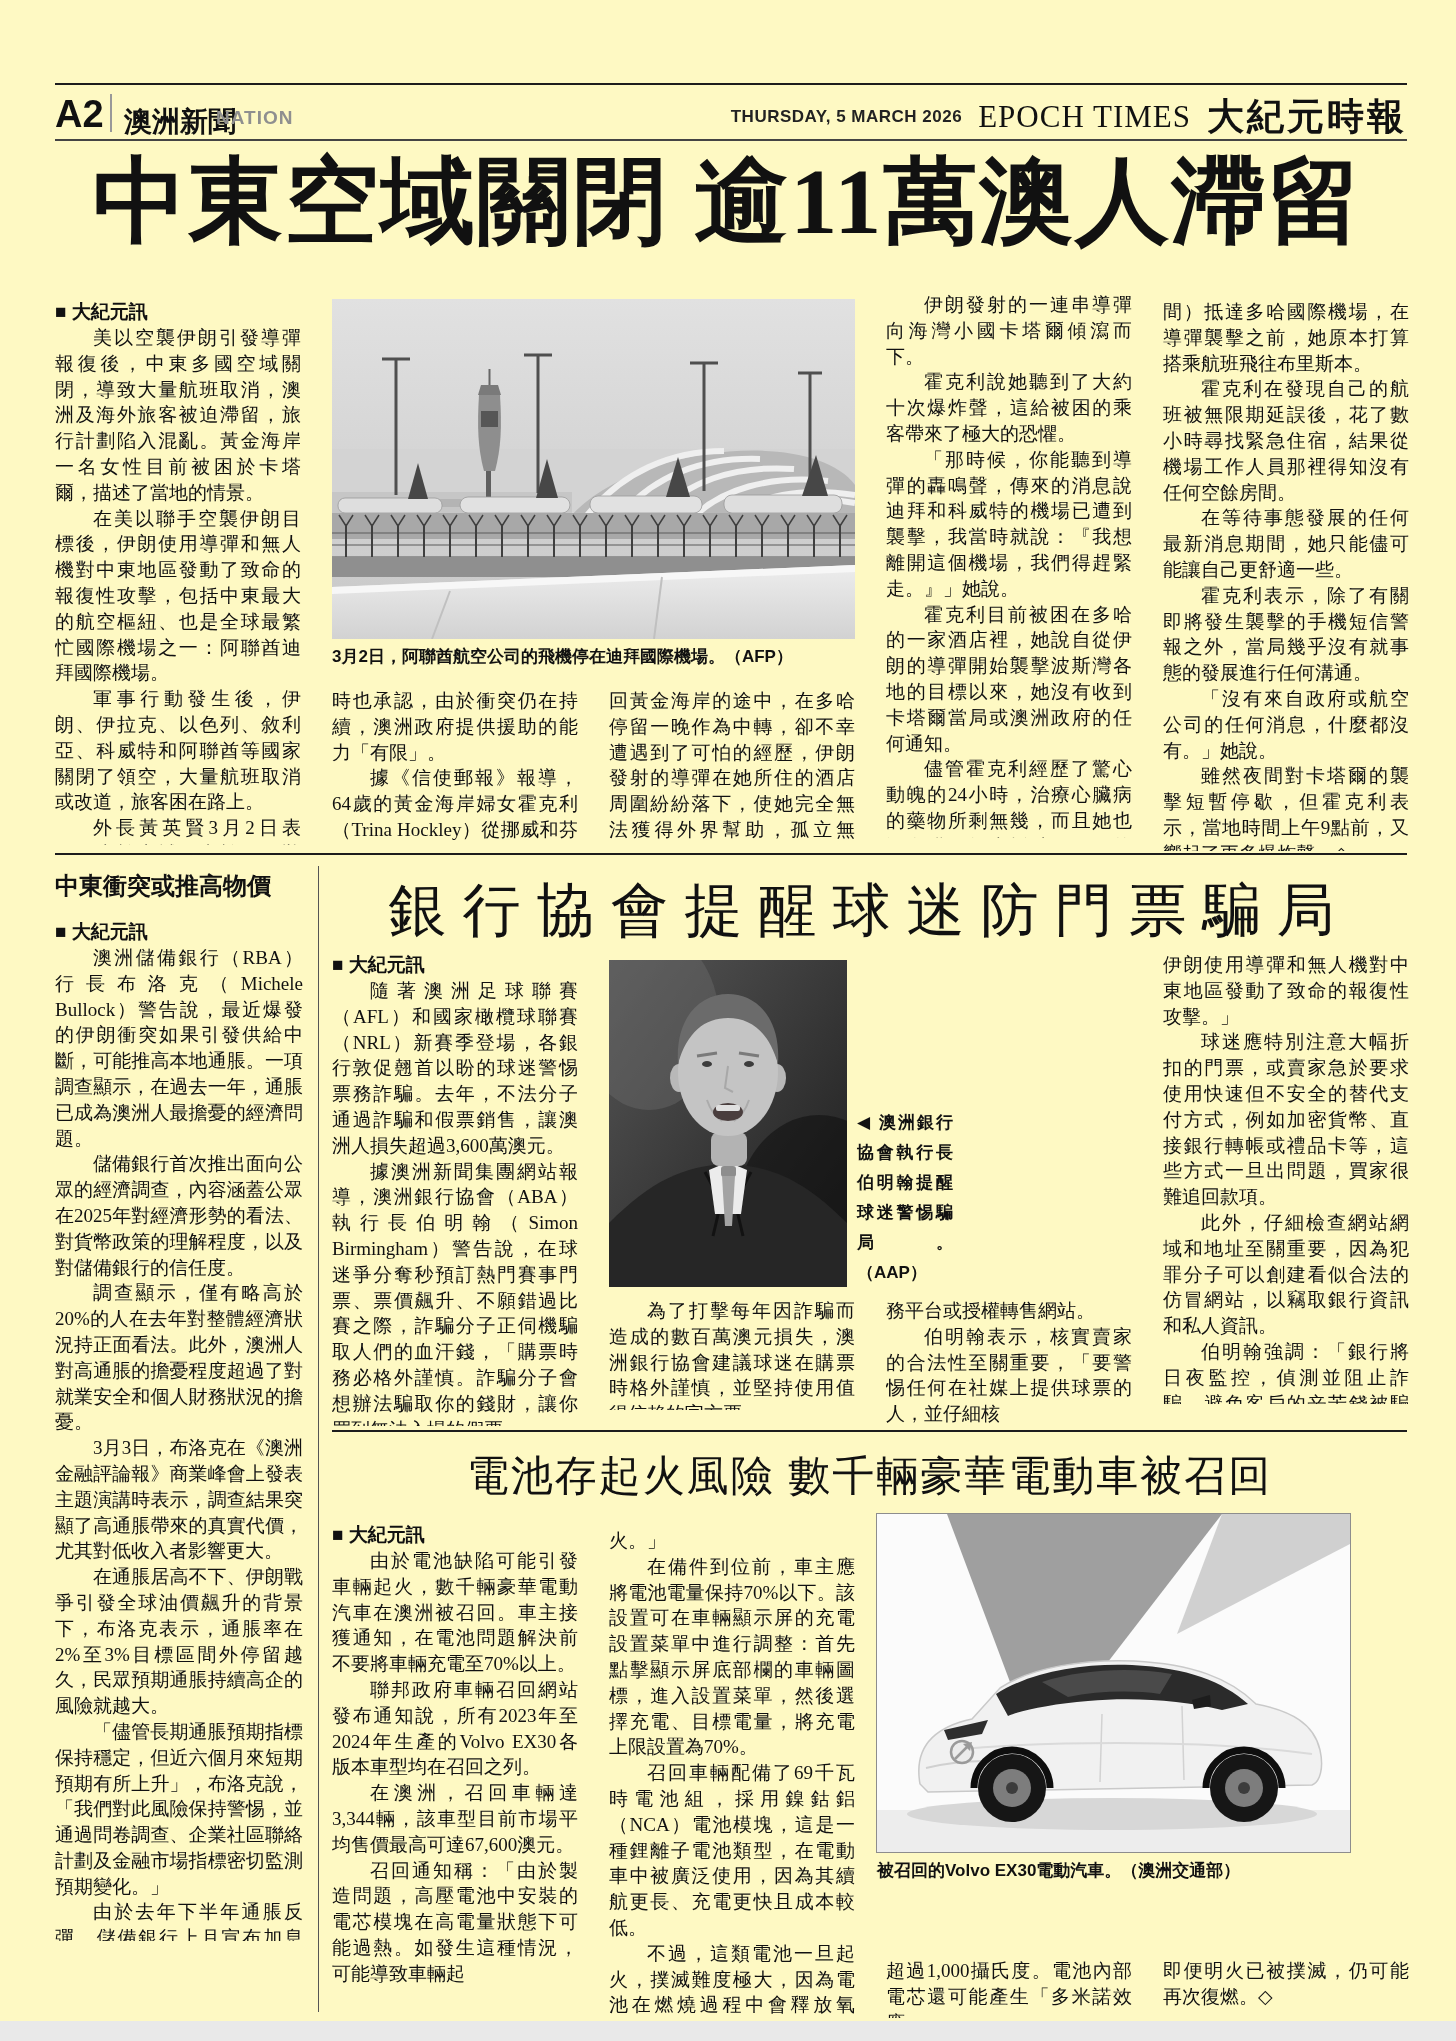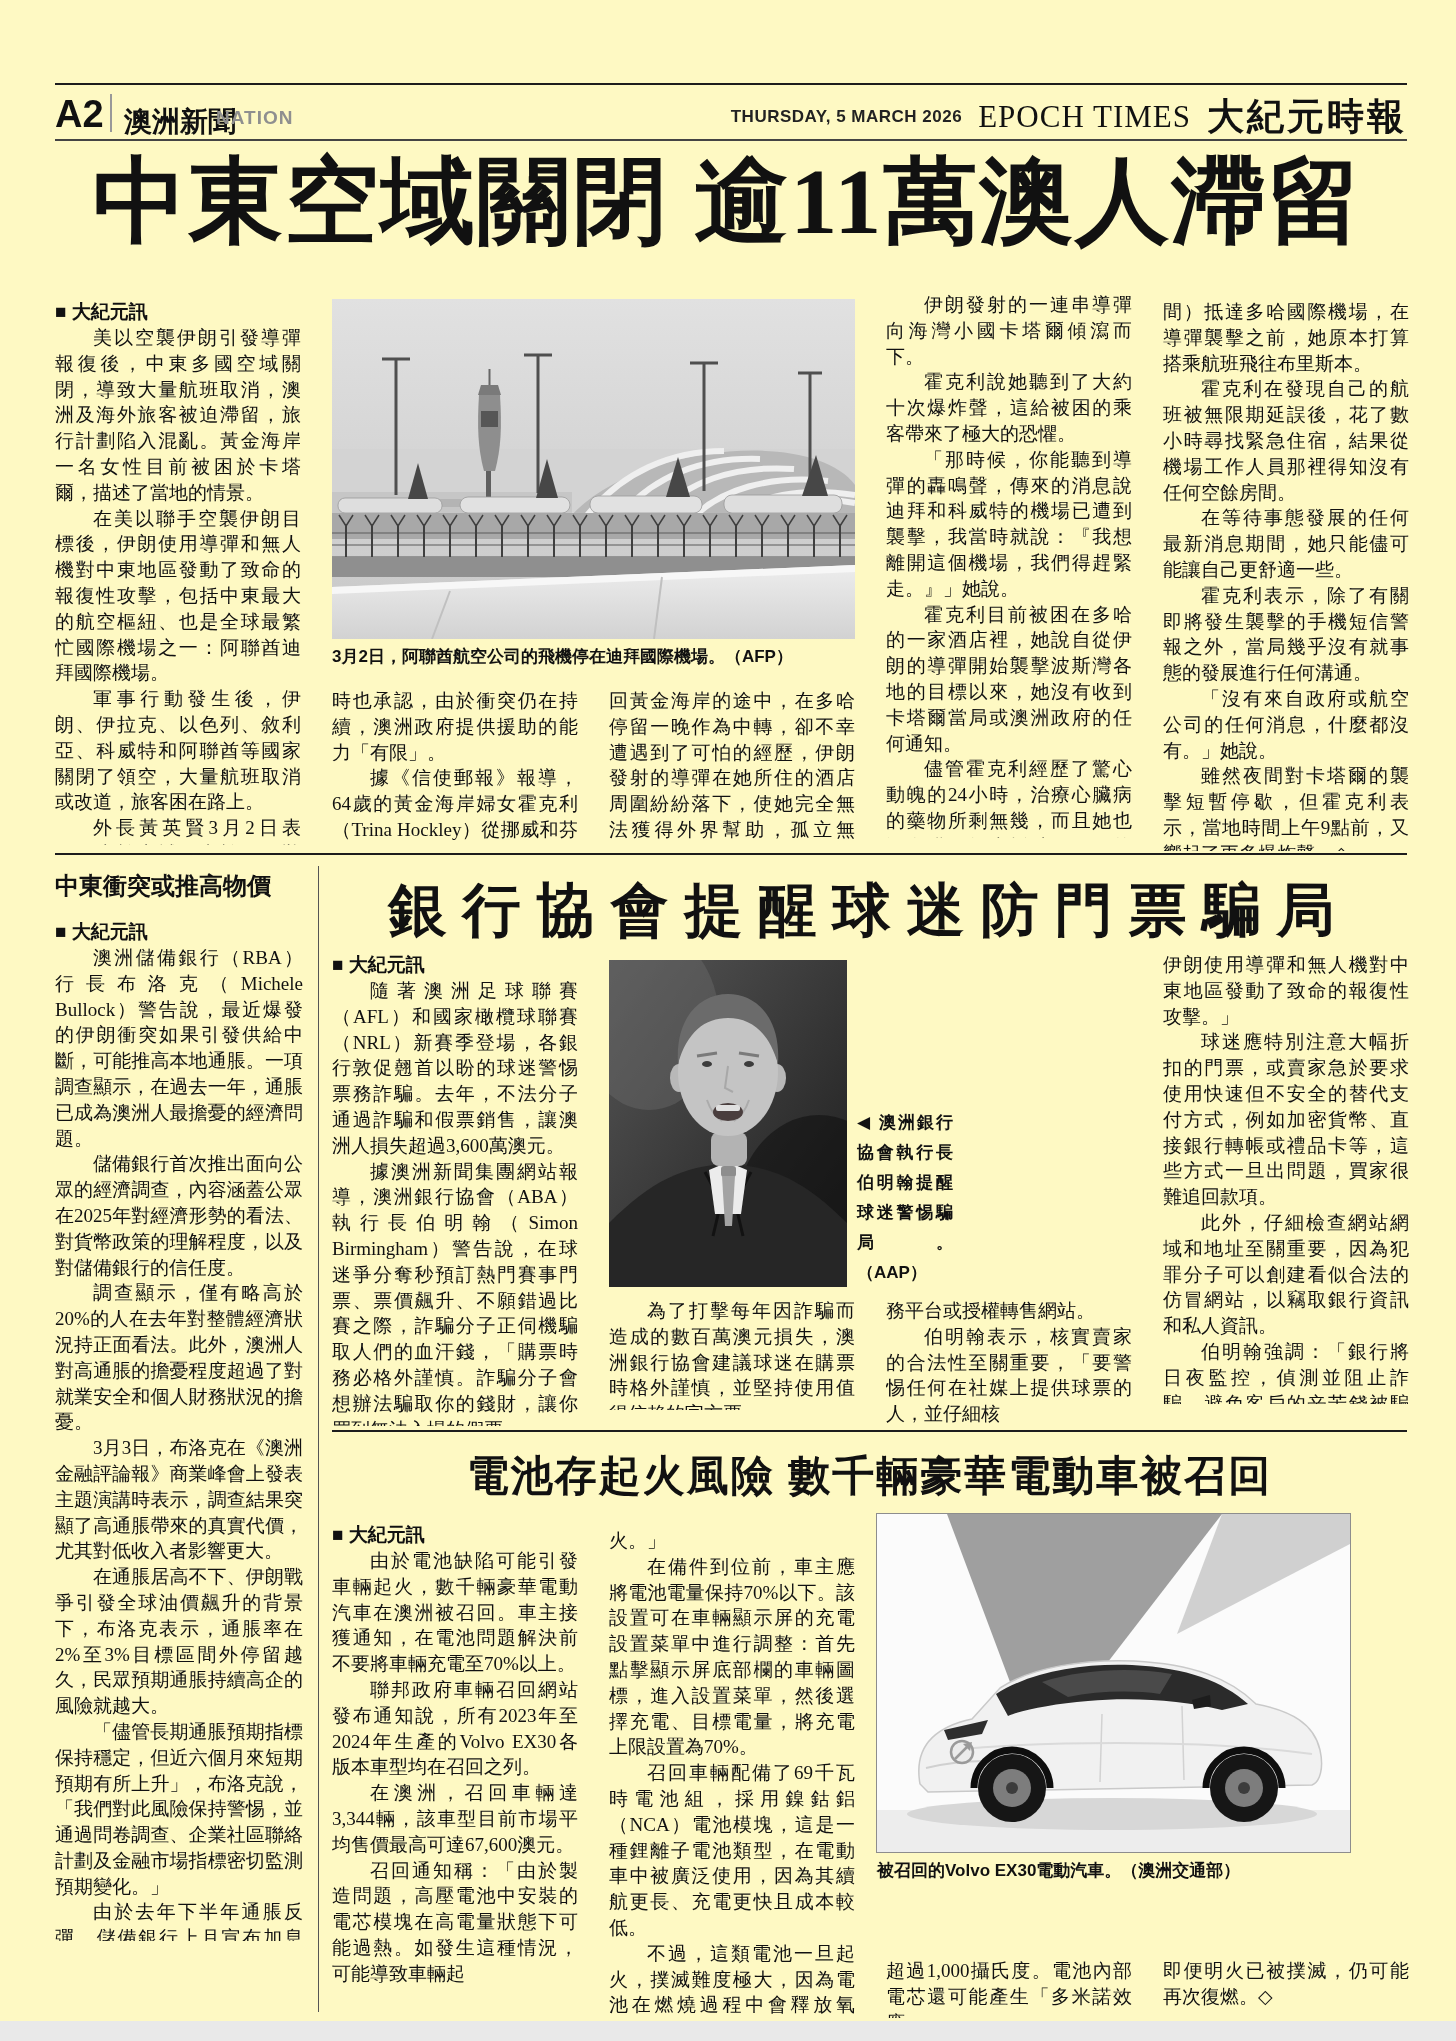--- a/index.html
+++ b/index.html
@@ -9,21 +9,21 @@
   .rule{background:#1d1d1d;}
   
   .pageno{font-family:"Liberation Sans","DejaVu Sans",sans-serif;font-weight:900;font-size:38px;line-height:1;}
   .sec-zh{font-family:"Liberation Sans","DejaVu Sans",sans-serif;font-weight:900;font-size:28px;line-height:1;}
   .sec-en{font-family:"Liberation Sans","DejaVu Sans",sans-serif;font-weight:800;font-size:19px;color:#8f8f8f;letter-spacing:1px;line-height:1;}
   .hdate{font-family:"Liberation Sans","DejaVu Sans",sans-serif;font-weight:700;font-size:17px;letter-spacing:.5px;color:#222;}
   .mast-en{font-family:"Liberation Serif","DejaVu Serif",serif;font-size:31px;letter-spacing:1px;}
   .mast-zh{font-family:"Liberation Serif","DejaVu Serif",serif;font-weight:700;font-size:37px;letter-spacing:3px;}
   
   .h1main{font-weight:700;font-size:94px;line-height:1.1;letter-spacing:2px;text-align:center;white-space:nowrap;}
-  .h2main,.h3main{font-family:"Liberation Sans","DejaVu Sans",sans-serif;font-weight:700;text-align:center;white-space:nowrap;}
+  .h2main,.h3main{font-family:"Liberation Sans","DejaVu Sans",sans-serif;font-weight:400;text-align:center;white-space:nowrap;}
   .h2main{font-size:58px;letter-spacing:16px;}
   .h3main{font-size:42px;letter-spacing:2px;}
   .sbhead{font-family:"Liberation Sans","DejaVu Sans",sans-serif;font-weight:900;font-size:24px;line-height:35px;}
   
   .bodycol{font-size:19px;line-height:25.8px;text-align:justify;overflow:hidden;}
   .bodycol p{margin:0;text-indent:2em;}
   .bodycol p.ni{text-indent:0;}
   .byline{font-family:"Liberation Sans","DejaVu Sans",sans-serif;font-weight:900;font-size:19px;line-height:26px;text-indent:0;margin:0;}
   .caption{font-family:"Liberation Sans","DejaVu Sans",sans-serif;font-weight:700;font-size:17px;line-height:22px;}
   .capside{font-family:"Liberation Sans","DejaVu Sans",sans-serif;font-weight:700;font-size:17px;line-height:30px;text-align:justify;}

